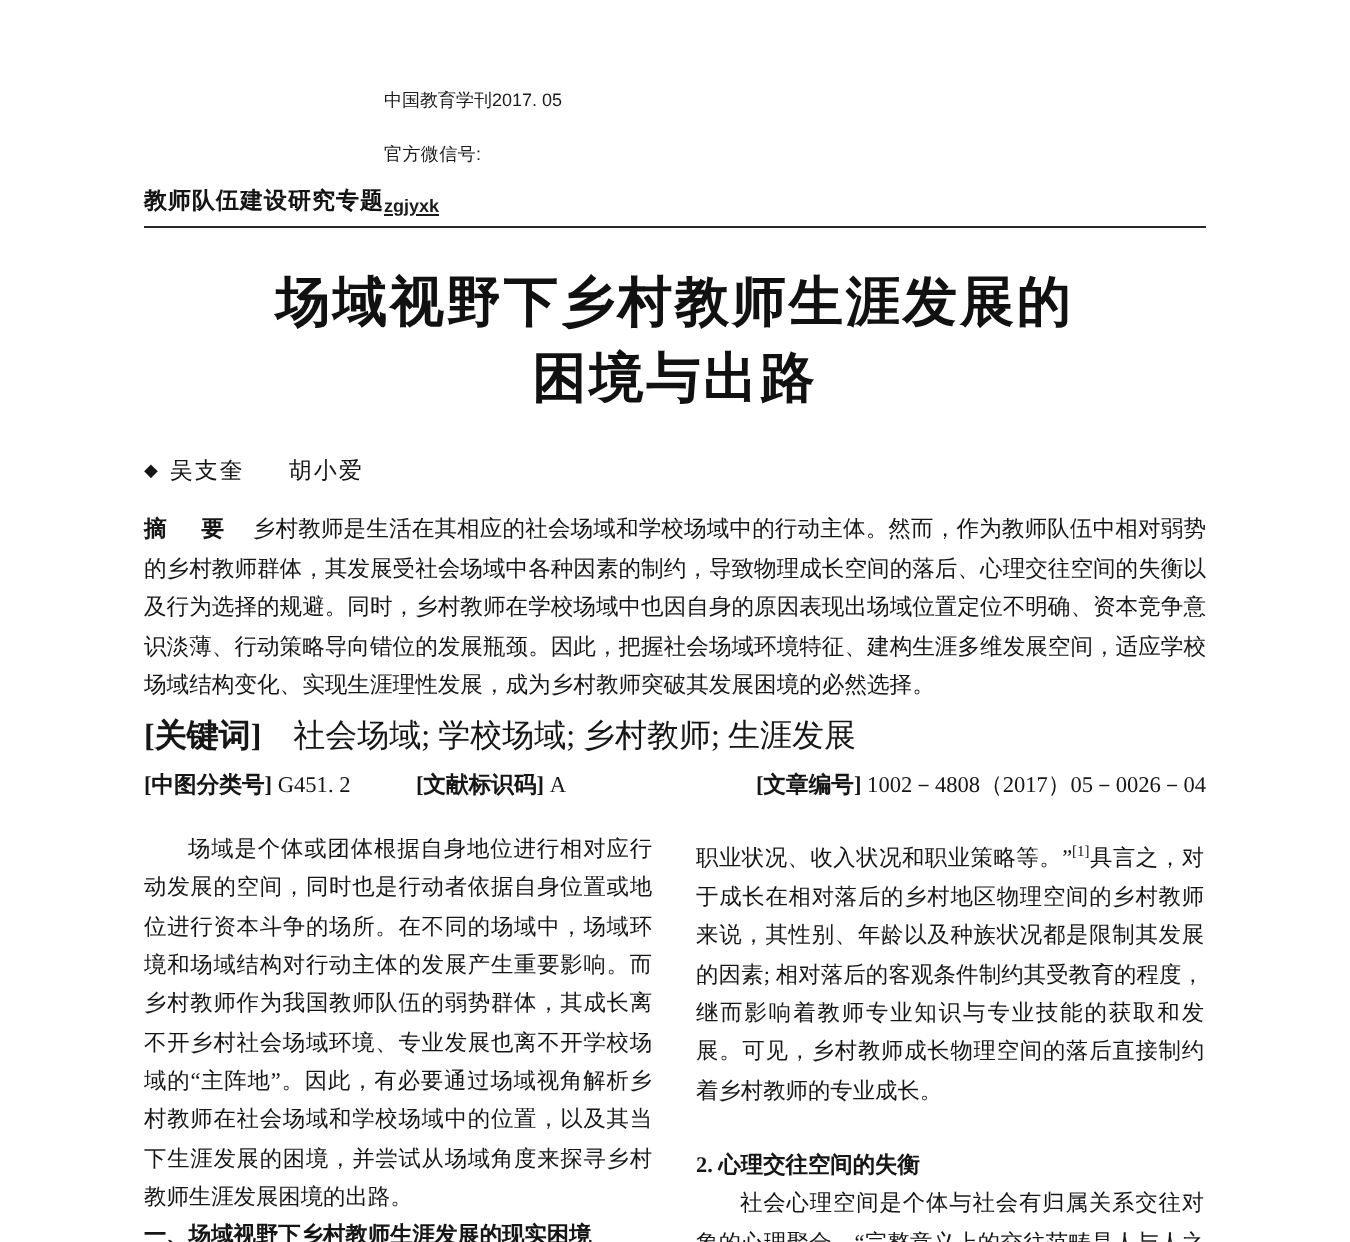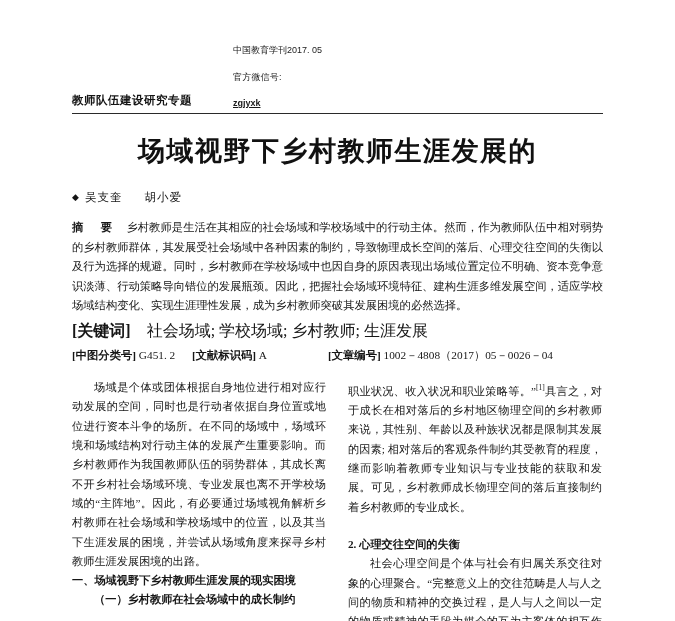--- a/index.html
+++ b/index.html
@@ -44,21 +44,20 @@
     display: flex;
     align-items: baseline;
     gap: 14px;
     font-size: 9px;
     color: #1a1a1a;
     font-family: "Liberation Sans", "DejaVu Sans", sans-serif;
     flex-direction: column;
   }
   .runhead-right .wx {
     letter-spacing: 0.2px;
-    margin-left: 41px;
   }
   .runhead-right .wxid {
     font-weight: bold;
     text-decoration: underline;
   }
 
   
   .title-block {
     margin-top: 18px;
     text-align: center;
@@ -113,24 +112,24 @@
     font-weight: bold;
   }
   .meta-row {
     margin-top: 5px;
     display: flex;
     font-size: 11.3px;
     line-height: 19.6px;
     color: #161616;
   }
   .meta-row .cell1 {
-    width: 120px;
+    width: 136px;
   }
   .meta-row .cell2 {
-    width: 136px;
+    width: 170px;
   }
   .meta-row .lbl {
     font-weight: bold;
   }
 
   
   .columns {
     margin-top: 13px;
     display: flex;
     gap: 22px;
@@ -177,20 +176,21 @@
     <div class="runhead-left">教师队伍建设研究专题</div>
     <div class="runhead-right">
       <span>中国教育学刊2017. 05</span>
       <span class="wx">官方微信号:</span>
       <span class="wxid">zgjyxk</span>
     </div>
   </div>
 
   <div class="title-block">
     <div class="title-line">场域视野下乡村教师生涯发展的</div>
+    <div class="title-line">困境与出路</div>
   </div>
 
   <div class="authors">
     <span class="diamond">◆</span><span>吴支奎</span><span class="gap"></span><span>胡小爱</span>
   </div>
 
   <div class="abstract">
     <span class="lbl">摘　要</span>　<span>乡村教师是生活在其相应的社会场域和学校场域中的行动主体。然而，作为教师队伍中相对弱势的乡村教师群体，其发展受社会场域中各种因素的制约，导致物理成长空间的落后、心理交往空间的失衡以及行为选择的规避。同时，乡村教师在学校场域中也因自身的原因表现出场域位置定位不明确、资本竞争意识淡薄、行动策略导向错位的发展瓶颈。因此，把握社会场域环境特征、建构生涯多维发展空间，适应学校场域结构变化、实现生涯理性发展，成为乡村教师突破其发展困境的必然选择。</span>
   </div>
 

